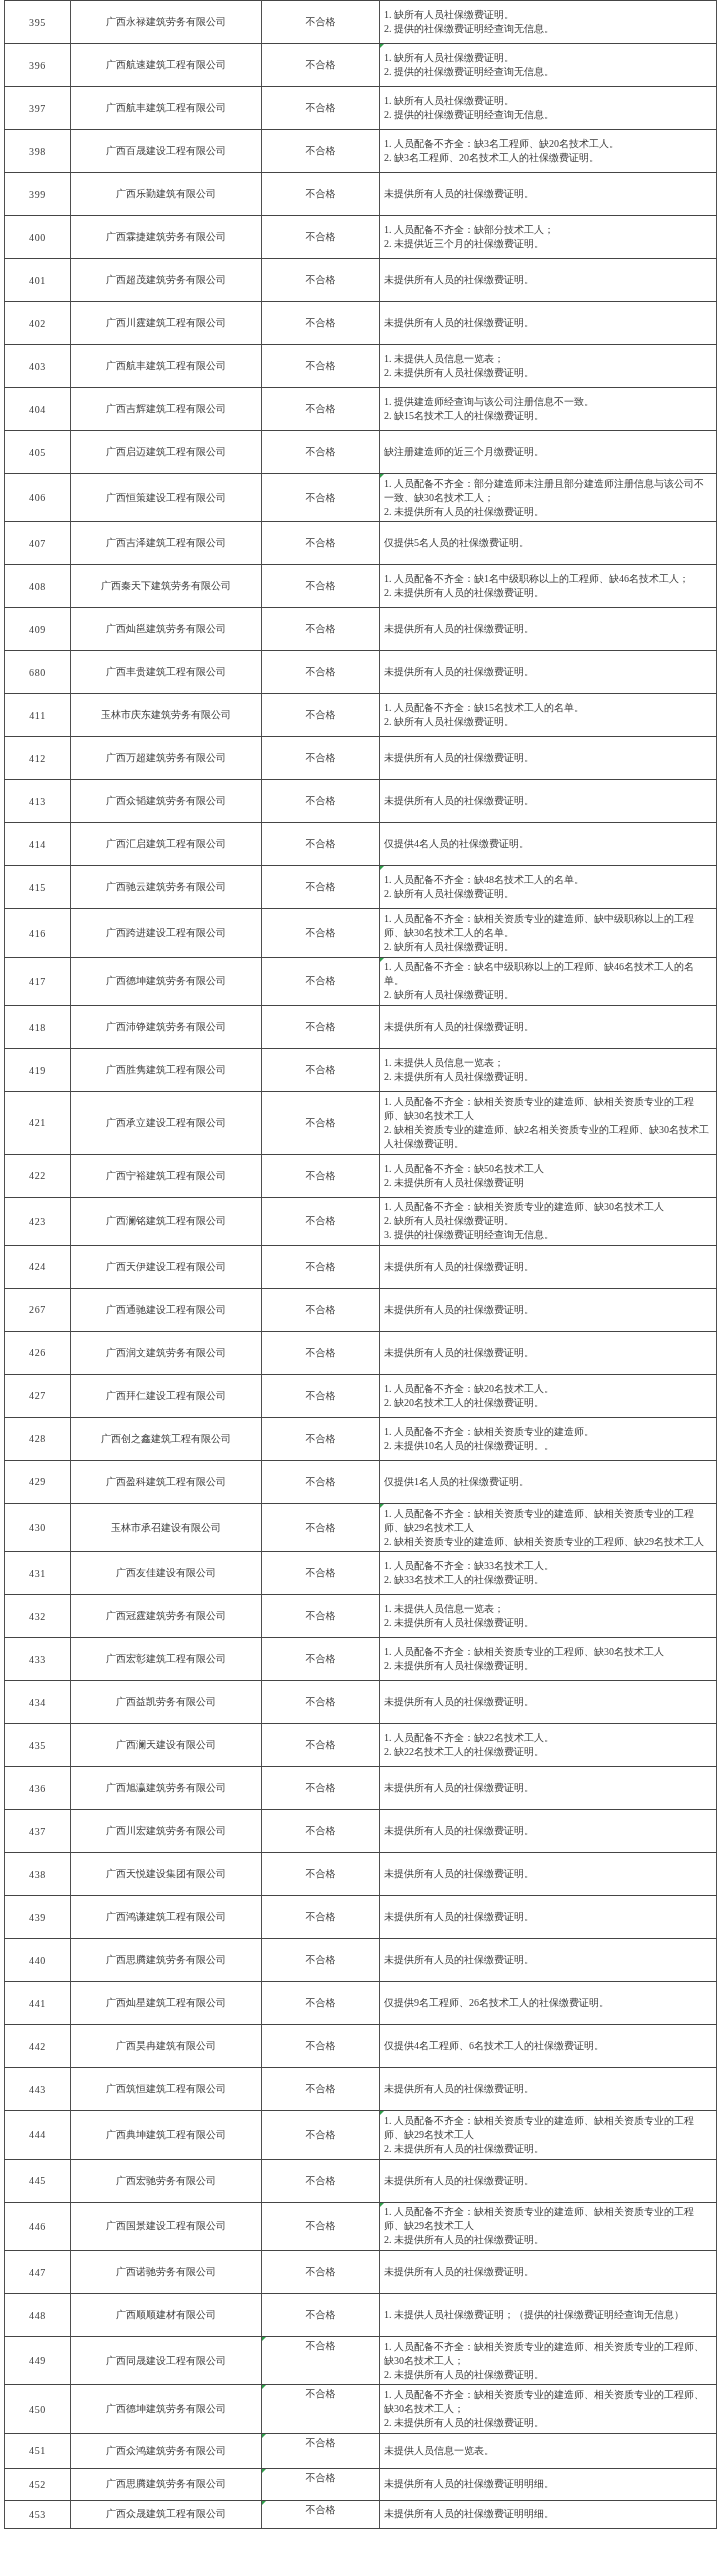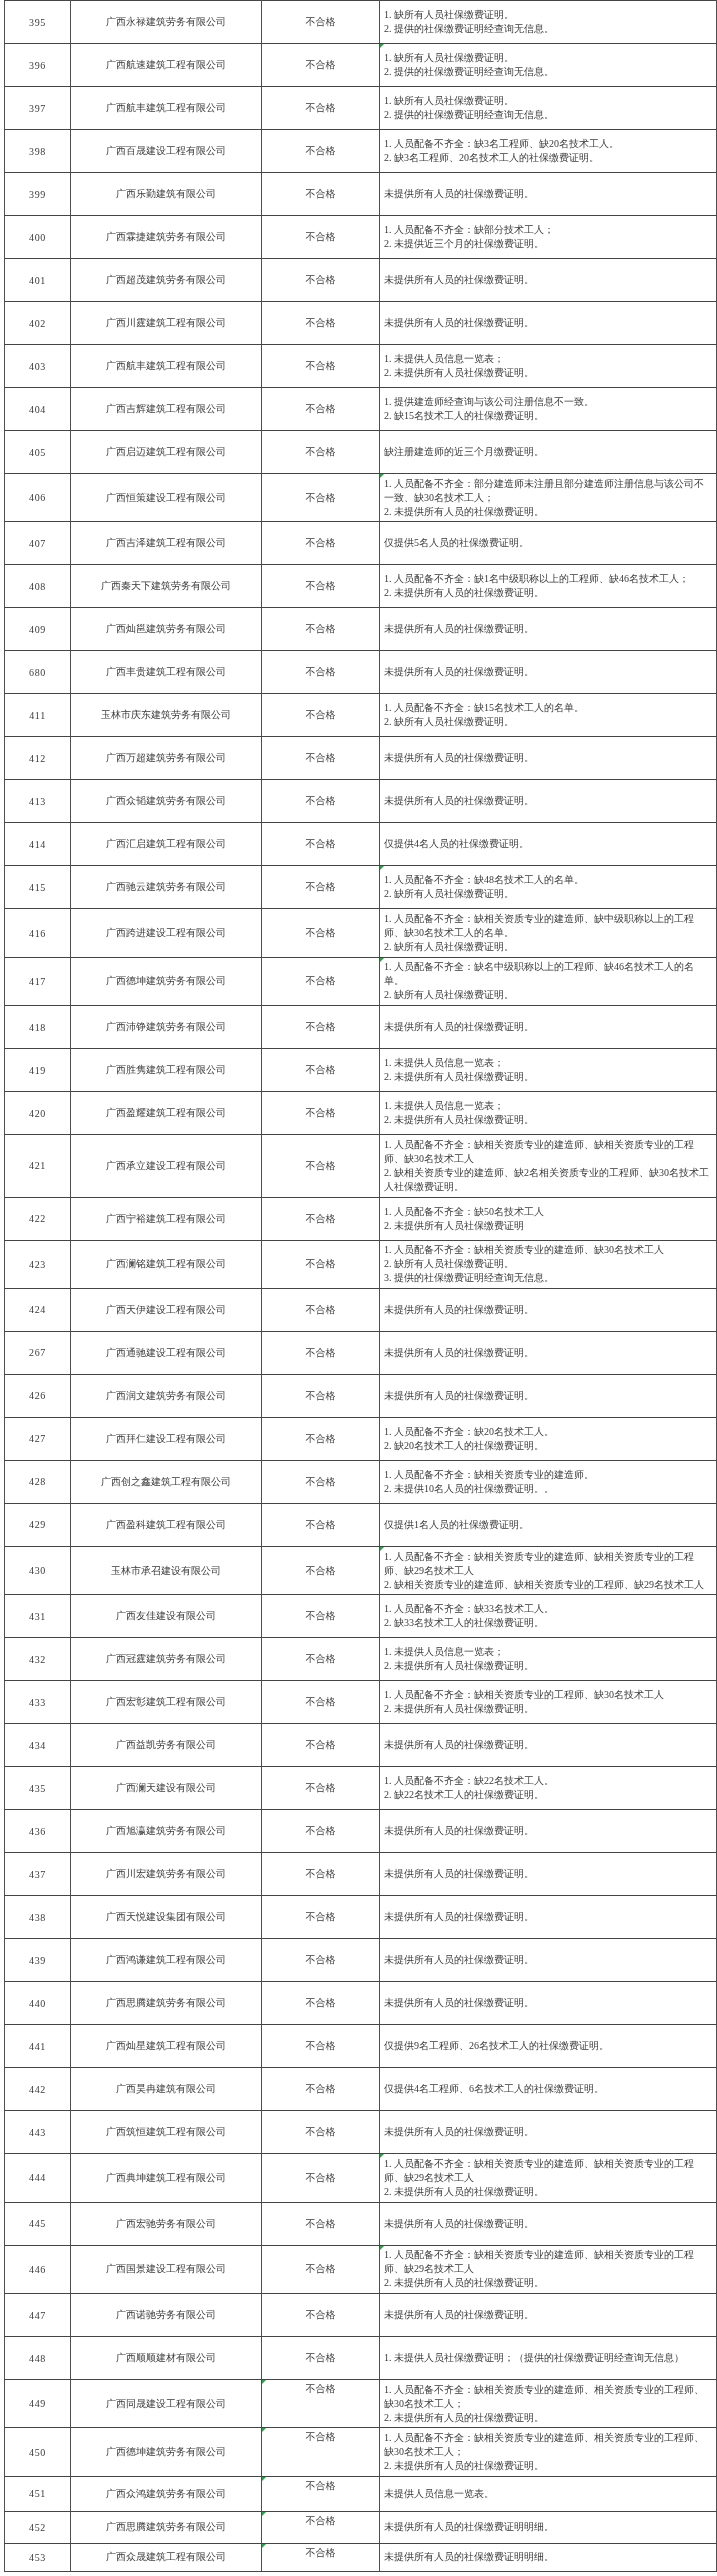--- a/index.html
+++ b/index.html
@@ -236,27 +236,20 @@
           <td class="reason"><span>未提供所有人员的社保缴费证明。</span></td>
         </tr>
         <tr>
           <td class="num"><span>419</span></td>
           <td class="company"><span>广西胜隽建筑工程有限公司</span></td>
           <td class="result"><span>不合格</span></td>
           <td class="reason"><span>1. 未提供人员信息一览表；
 2. 未提供所有人员社保缴费证明。</span></td>
         </tr>
         <tr>
-          <td class="num"><span>420</span></td>
-          <td class="company"><span>广西盈耀建筑工程有限公司</span></td>
-          <td class="result"><span>不合格</span></td>
-          <td class="reason"><span>1. 未提供人员信息一览表；
-2. 未提供所有人员社保缴费证明。</span></td>
-        </tr>
-        <tr>
           <td class="num"><span>421</span></td>
           <td class="company"><span>广西承立建设工程有限公司</span></td>
           <td class="result"><span>不合格</span></td>
           <td class="reason"><span>1. 人员配备不齐全：缺相关资质专业的建造师、缺相关资质专业的工程师、缺30名技术工人
 2. 缺相关资质专业的建造师、缺2名相关资质专业的工程师、缺30名技术工人社保缴费证明。</span></td>
         </tr>
         <tr>
           <td class="num"><span>422</span></td>
           <td class="company"><span>广西宁裕建筑工程有限公司</span></td>
           <td class="result"><span>不合格</span></td>

